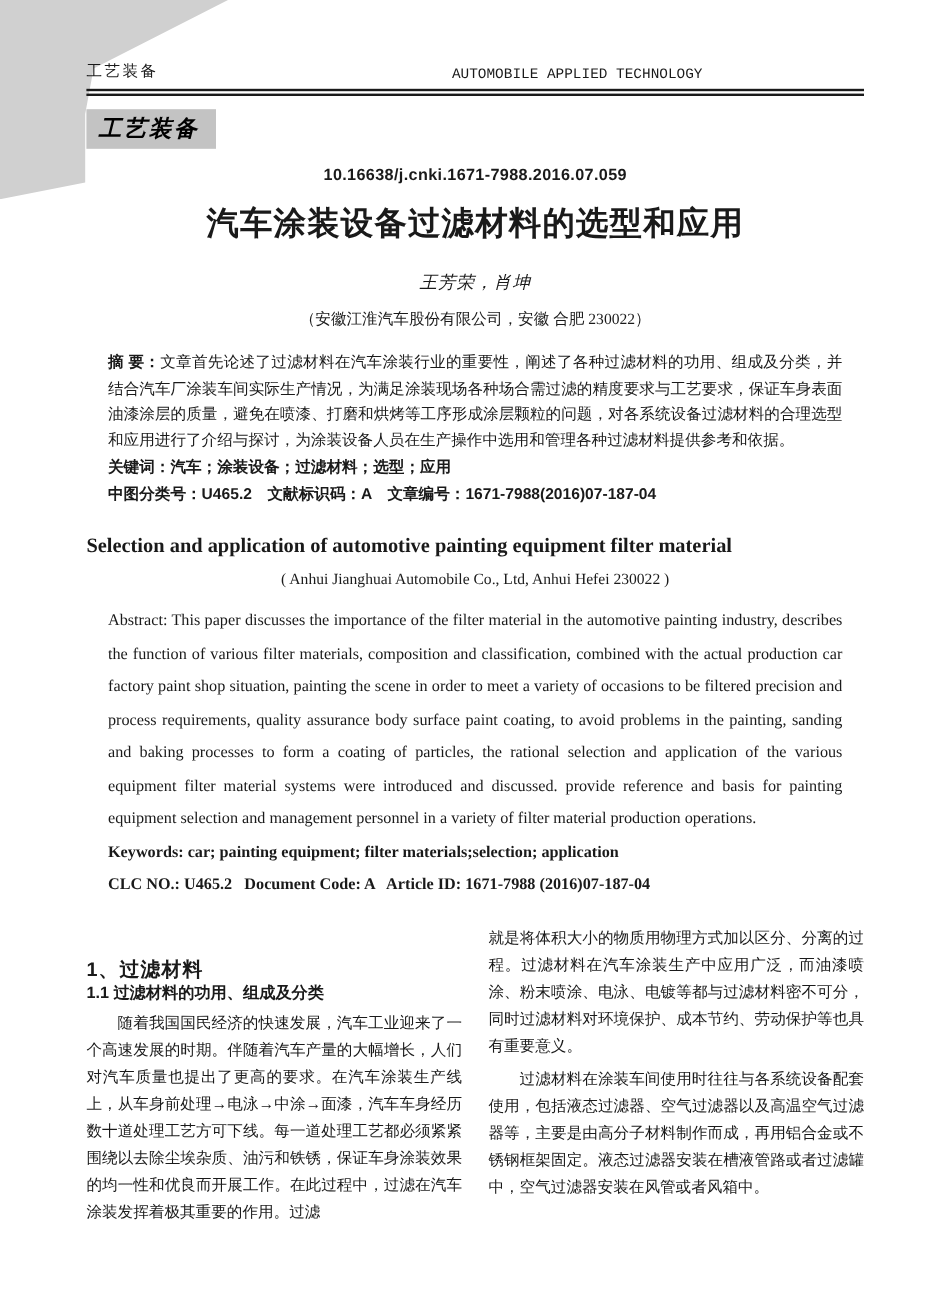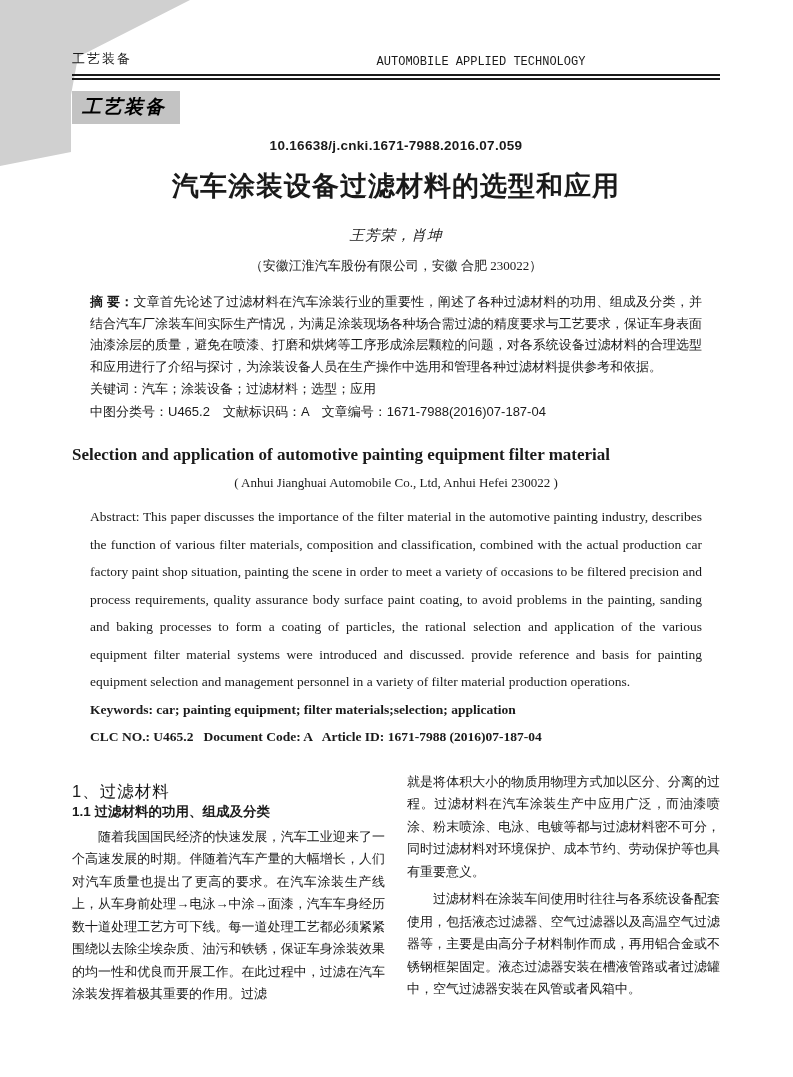--- a/index.html
+++ b/index.html
@@ -52,37 +52,37 @@
               font-weight:bold; font-size:27px; letter-spacing:1px; }
   .authors-cn { margin-top:22px; text-align:center; font-style:italic; font-size:14.5px; letter-spacing:1px; }
   .affil-cn { margin-top:12px; text-align:center; font-size:13px; }
 
   .cn-block { margin-top:16px; padding:0 18px; }
   .abstract-cn { font-family:"Liberation Sans","DejaVu Sans",sans-serif;
                  font-size:13px; line-height:21.5px; text-align:justify; }
   .abstract-cn b { font-weight:bold; }
   .keywords-cn, .clc-cn {
     font-family:"Liberation Sans","DejaVu Sans",sans-serif;
-    font-weight:normal; font-size:13px; line-height:22px; white-space:pre-wrap; margin-top:1px;
+    font-weight:bold; font-size:13px; line-height:22px; white-space:pre-wrap; margin-top:1px;
   }
 
   .title-en { margin-top:22px; font-weight:bold; font-size:17px; }
   .authors-en { margin-top:14px; text-align:center; font-size:14px; }
   .affil-en { margin-top:10px; text-align:center; font-size:13px; }
 
   .en-block { margin-top:12px; padding:0 18px; }
   .abstract-en { font-size:13.5px; line-height:27.5px; text-align:justify; }
   .abstract-en b { font-weight:normal; }
   .keywords-en, .clc-en { font-weight:bold; font-size:13.5px; line-height:27.5px; white-space:pre-wrap; }
 
   
   .columns { margin-top:20px; display:flex; gap:22px; }
   .col { width:313px; }
-  .col-h1 { margin-top:10px; font-family:"Liberation Sans","DejaVu Sans",sans-serif;
-            font-weight:normal; font-size:16.5px; letter-spacing:1px; }
+  .col-h1 { margin-top:26px; font-family:"Liberation Sans","DejaVu Sans",sans-serif;
+            font-weight:bold; font-size:16.5px; letter-spacing:1px; }
   .col-h2 { font-family:"Liberation Sans","DejaVu Sans",sans-serif;
             font-weight:bold; font-size:13.5px; }
   .col-h3 { margin-top:6px; font-style:italic; font-size:13px; padding-left:26px; }
   .col p.body-par { margin-top:5px; font-size:13px; line-height:22.5px; text-align:justify; }
   .indent { text-indent:2em; }
 </style>
 </head>
 <body>
 
 <div class="page">

